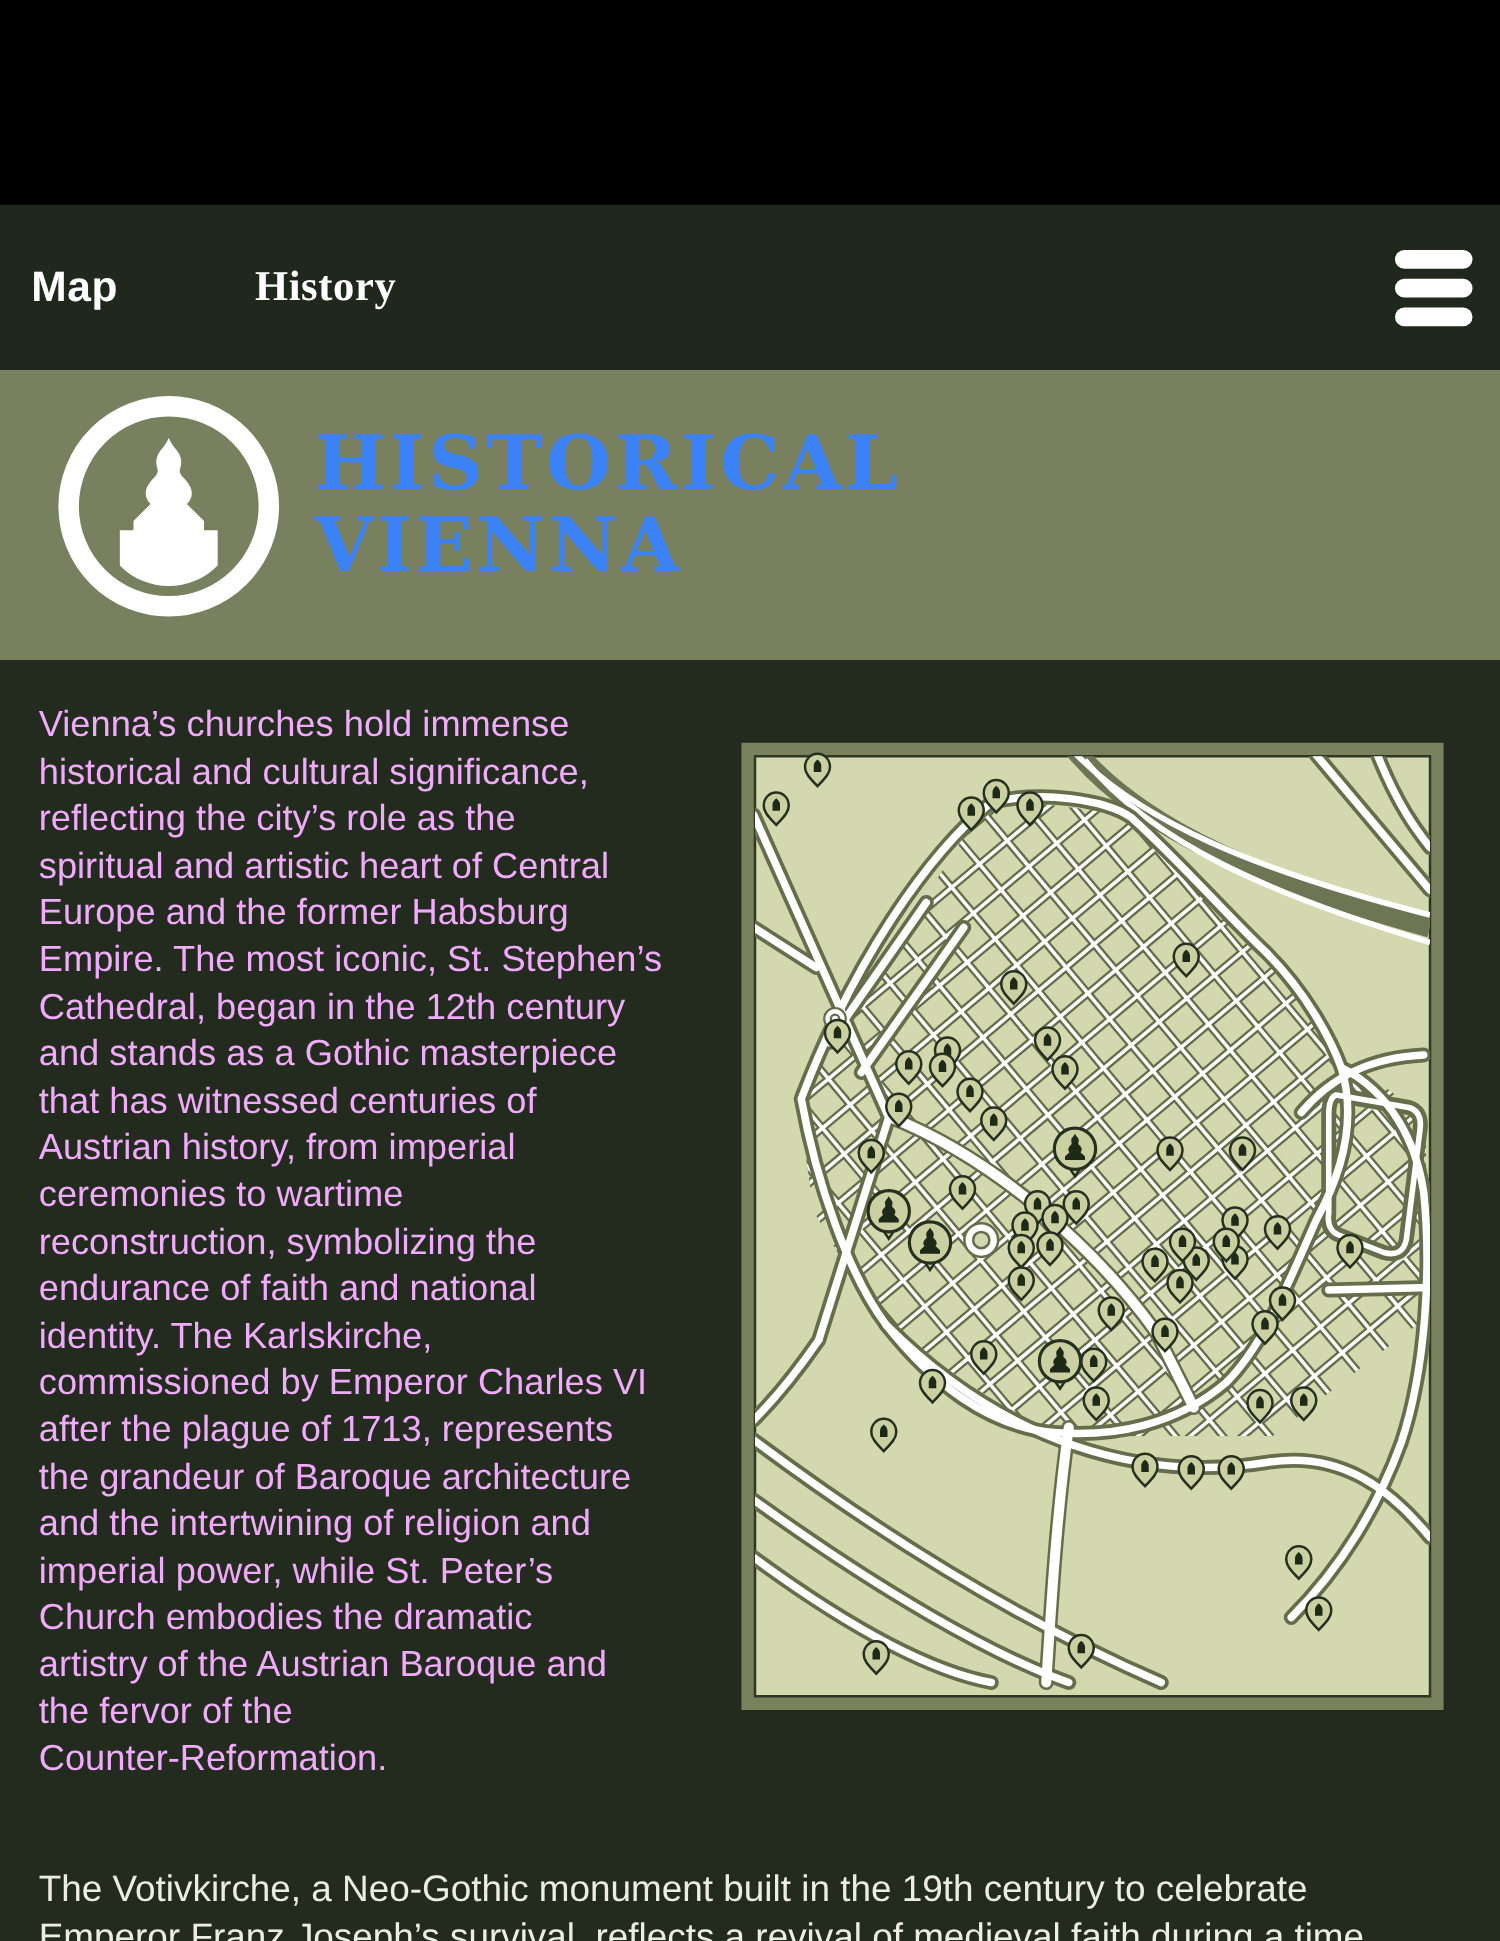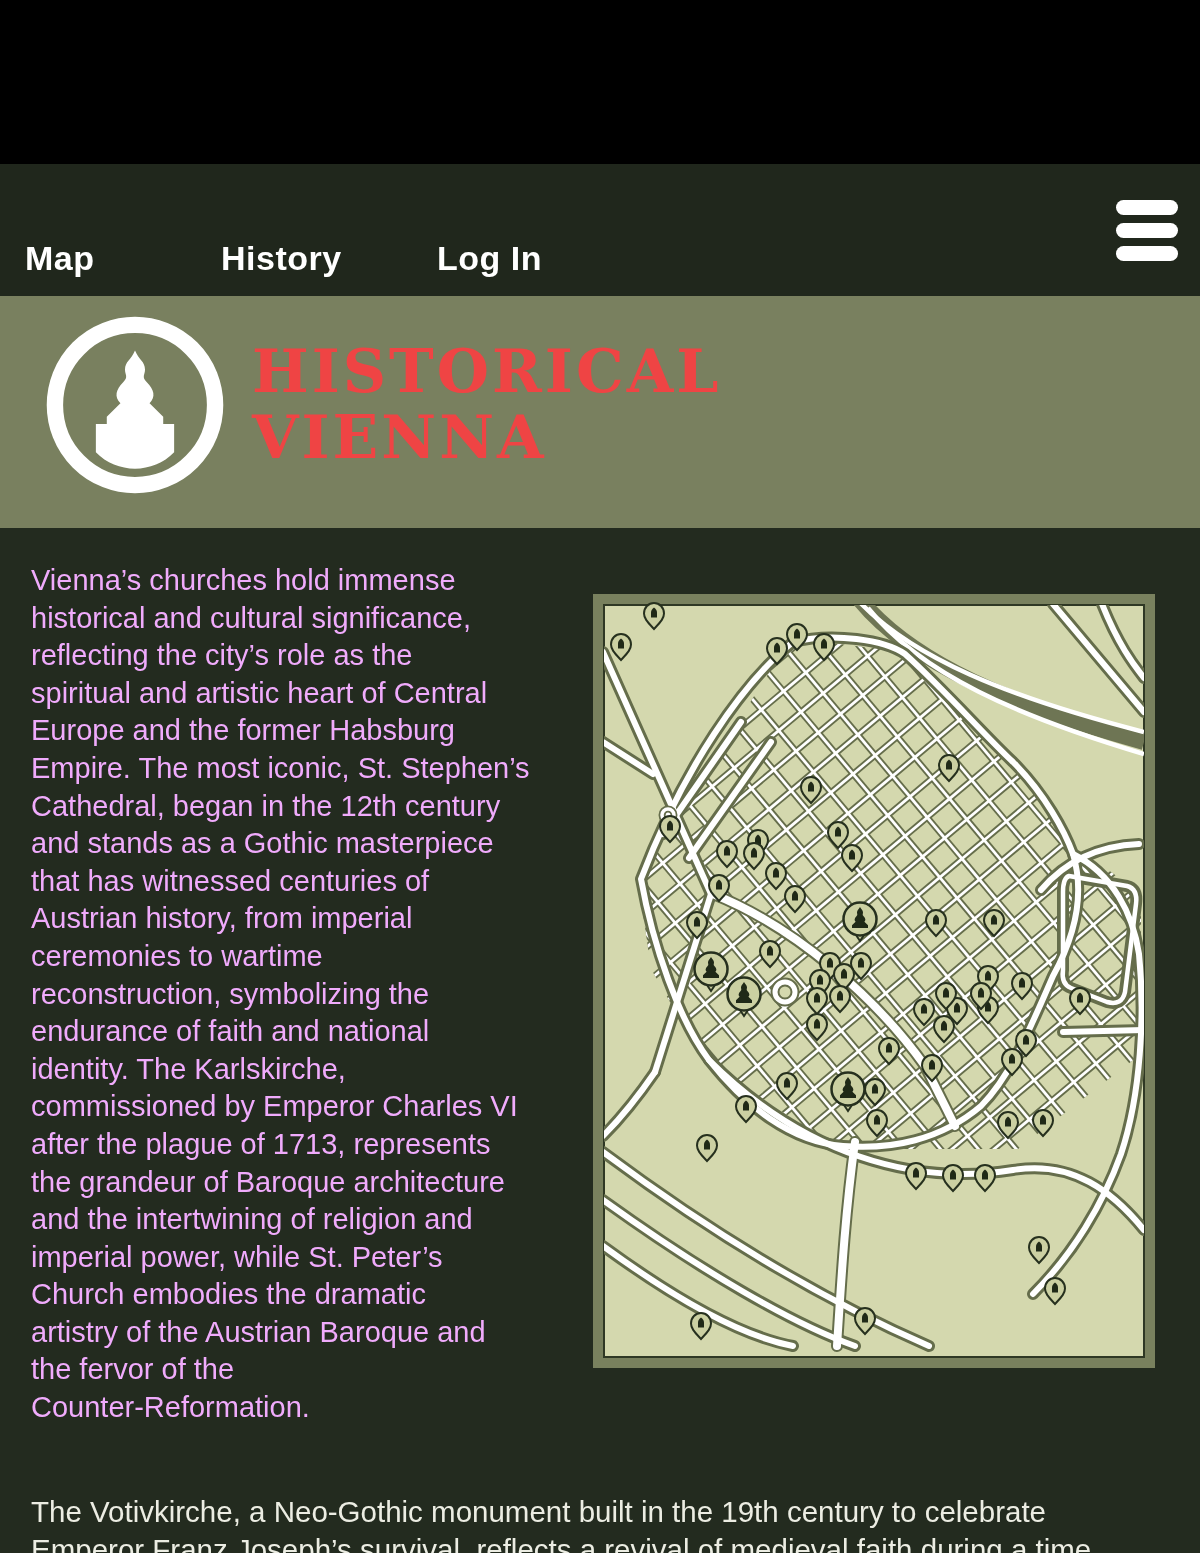--- a/index.html
+++ b/index.html
@@ -4,31 +4,31 @@
 <style>
   html,body{margin:0;padding:0;}
   body{
     width:1200px;height:1553px;overflow:hidden;position:relative;
     background:#232b1f;font-family:"Liberation Sans",sans-serif;
   }
   .topbar{position:absolute;left:0;top:0;width:1200px;height:164px;background:#000000;}
   .navbar{position:absolute;left:0;top:164px;width:1200px;height:132px;background:#20271c;}
   .nav-item{
     position:absolute;top:0;height:132px;display:flex;align-items:center;
-    color:#ffffff;font-weight:bold;font-size:34px;letter-spacing:.5px;cursor:pointer;margin-top:28px;
+    color:#ffffff;font-weight:bold;font-size:34px;letter-spacing:.5px;cursor:pointer;
   }
   .nav-map{left:25px;}
-  .nav-history{left:221px;}
+  .nav-history{left:204px;font-family:Liberation Serif, serif;}
   .nav-login{left:437px;}
   .hamburger{position:absolute;right:22px;top:36px;width:62px;height:62px;cursor:pointer;}
   .hamburger span{display:block;width:62px;height:15px;border-radius:8px;background:#ffffff;margin-bottom:8px;}
   .band{position:absolute;left:0;top:296px;width:1200px;height:232px;background:#79805f;}
   .logo{position:absolute;left:44px;top:312px;width:182px;height:186px;}
   .site-title{
-    position:absolute;left:252px;top:338px;color:#ef4444;
+    position:absolute;left:252px;top:338px;color:#3b82f6;
     font-family:"DejaVu Serif","Liberation Serif",serif;font-weight:bold;
     font-size:60px;line-height:66px;letter-spacing:3px;white-space:pre-line;
   }
   .intro{
     position:absolute;left:31px;top:562px;width:555px;
     color:#f0abfc;font-size:29px;line-height:37.6px;white-space:pre-line;
   }
   .votiv{
     position:absolute;left:31px;top:1493px;width:1145px;
     color:#ecede3;font-size:29.5px;line-height:38px;white-space:pre-line;
@@ -36,21 +36,20 @@
   .mapwrap{position:absolute;left:593px;top:594px;width:562px;height:774px;cursor:pointer;}
 </style>
 </head>
 <body>
 
 <div class="topbar"></div>
 
 <div class="navbar">
   <div class="nav-item nav-map">Map</div>
   <div class="nav-item nav-history">History</div>
-  <div class="nav-item nav-login">Log In</div>
   <div class="hamburger">
     <span></span>
       <span></span>
       <span></span>
   </div>
 </div>
 
 <div class="band"></div>
 <svg class="logo" viewBox="0 0 100 100">
   <circle cx="50" cy="50" r="44" fill="none" stroke="#ffffff" stroke-width="9"></circle>

